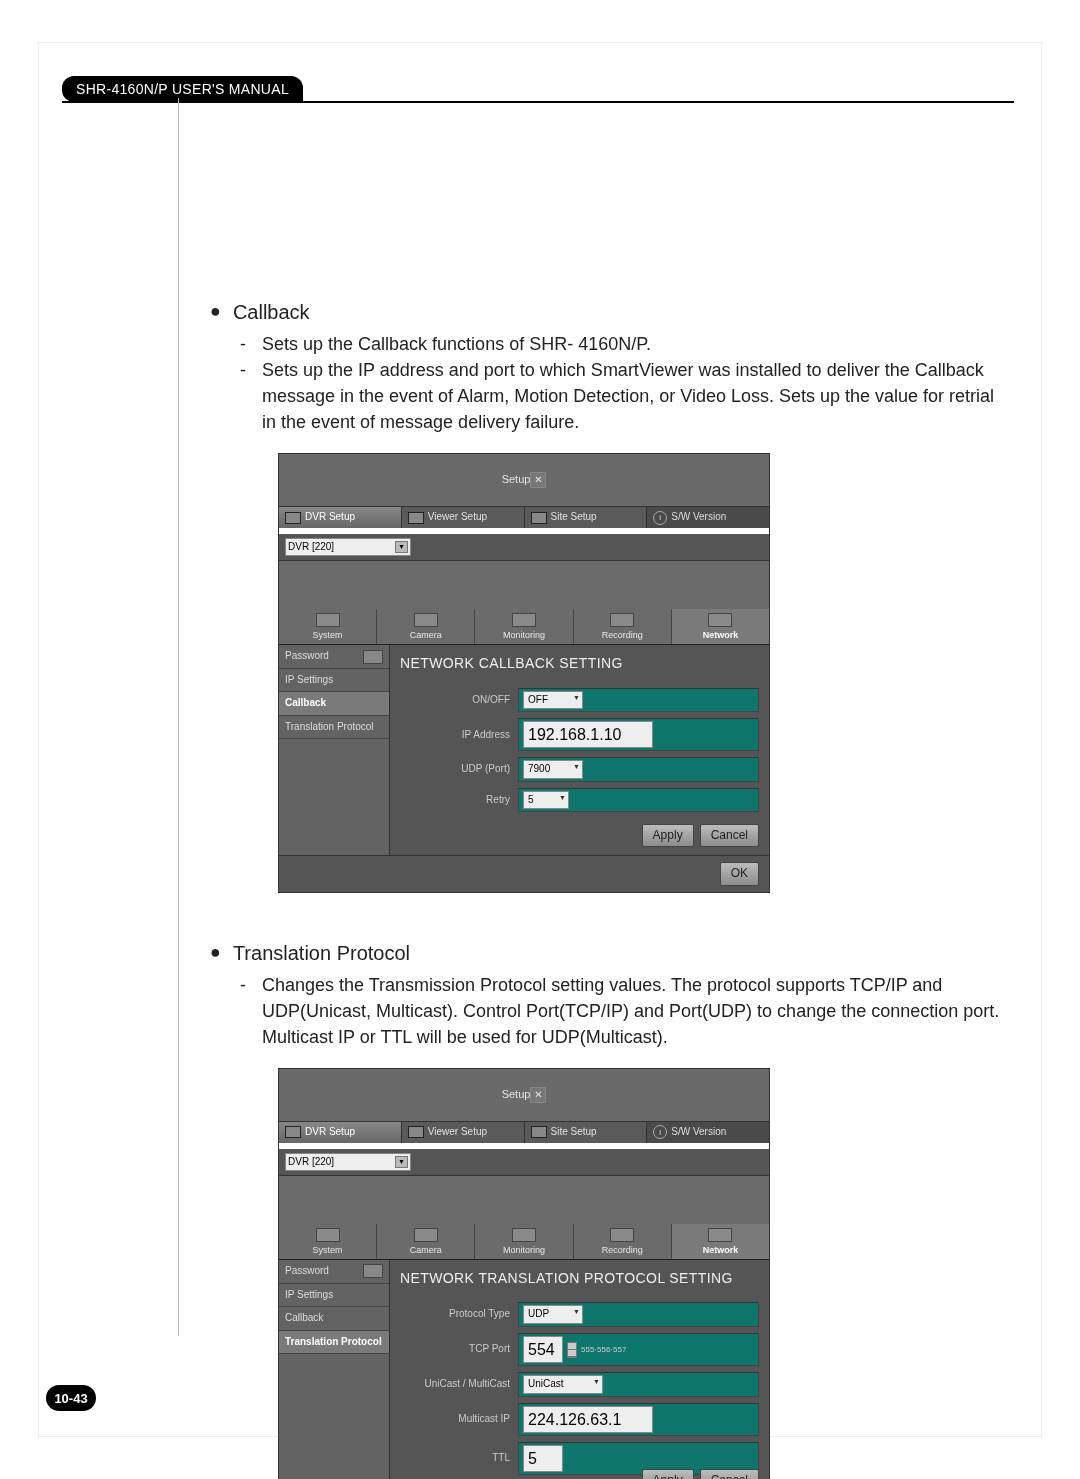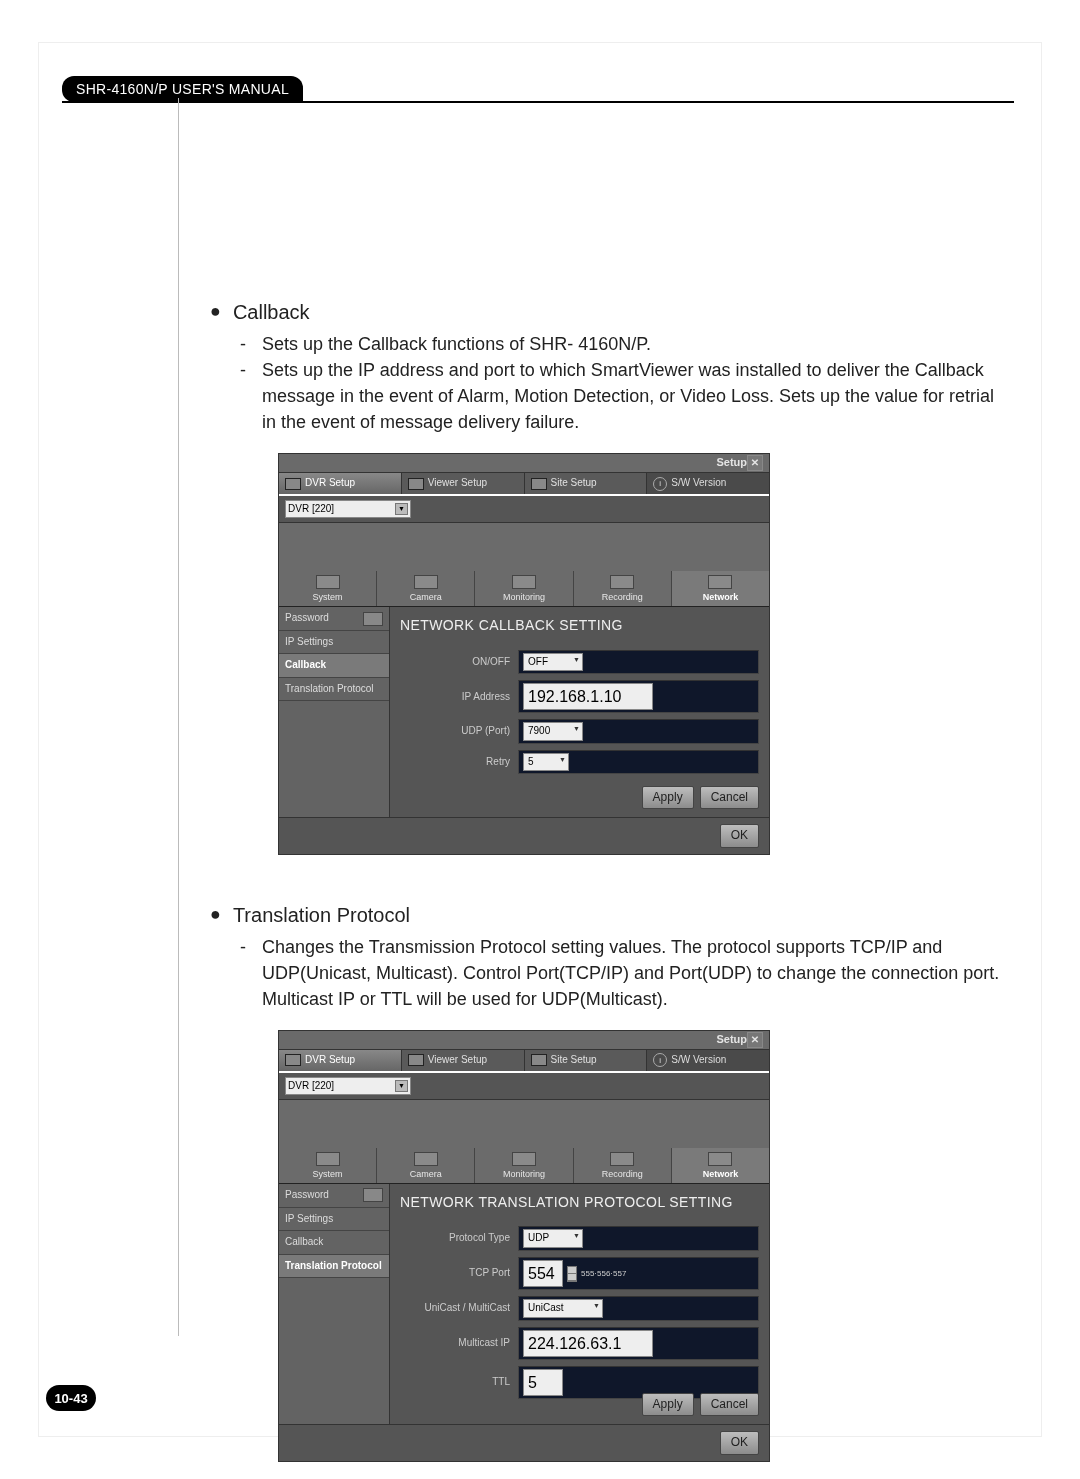--- a/index.html
+++ b/index.html
@@ -83,40 +83,40 @@
     width: 490px;
     margin: 18px 0 12px 68px;
     background: #555;
     border: 1px solid #333;
     font-size: 10px;
     color: #ddd;
     position: relative;
   }
   .setup-title {
     display: flex;
-    justify-content: flex-end;
+    justify-content: center;
     align-items: center;
     background: #6a6a6a;
     color: #e4e4e4;
     font-size: 11px;
-    font-weight: bold;
-    padding: 1px 6px;
+    font-weight: normal;
+    padding: 18px 6px;
   }
   .close-x {
     width: 14px; height: 14px;
     border: 1px solid #888;
     display: flex; align-items: center; justify-content: center;
     font-size: 10px; cursor: pointer;
     background: #777;
   }
   .tab-row {
     display: flex;
     background: #4a4a4a;
     border-top: 1px solid #333;
-    border-bottom: 2px solid #ffffff;
+    border-bottom: 6px solid #ffffff;
     font-size: 10px;
   }
   .tab {
     flex: 1;
     display: flex;
     align-items: center;
     gap: 4px;
     padding: 3px 6px;
     border-right: 1px solid #333;
     background: #5a5a5a;
@@ -226,21 +226,21 @@
     font-size: 10px;
   }
   .form-label {
     width: 110px;
     text-align: right;
     padding-right: 8px;
     color: #ccc;
   }
   .field-wrap {
     flex: 1;
-    background: #0f172a;
+    background: #0f766e;
     padding: 2px 4px;
     border: 1px solid #444;
     border-top-color: #333;
     display: flex;
     align-items: center;
     gap: 4px;
   }
   .drop {
     background: #eee; color: #000; border: 1px solid #888;
     font-size: 10px; padding: 1px 14px 1px 4px;

